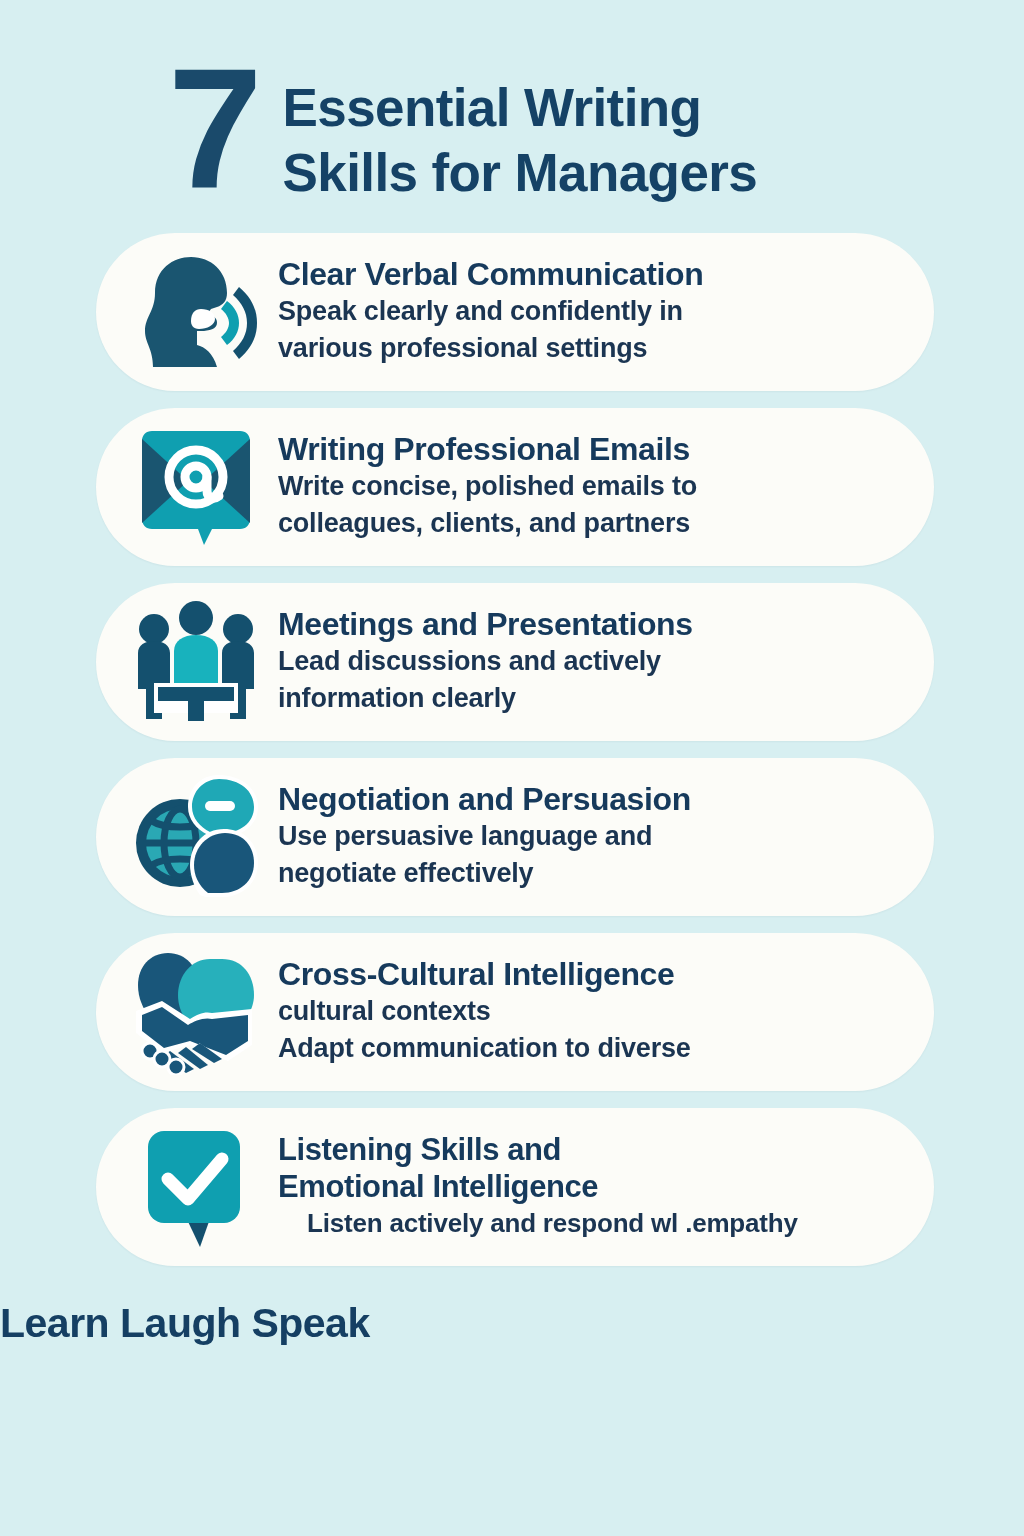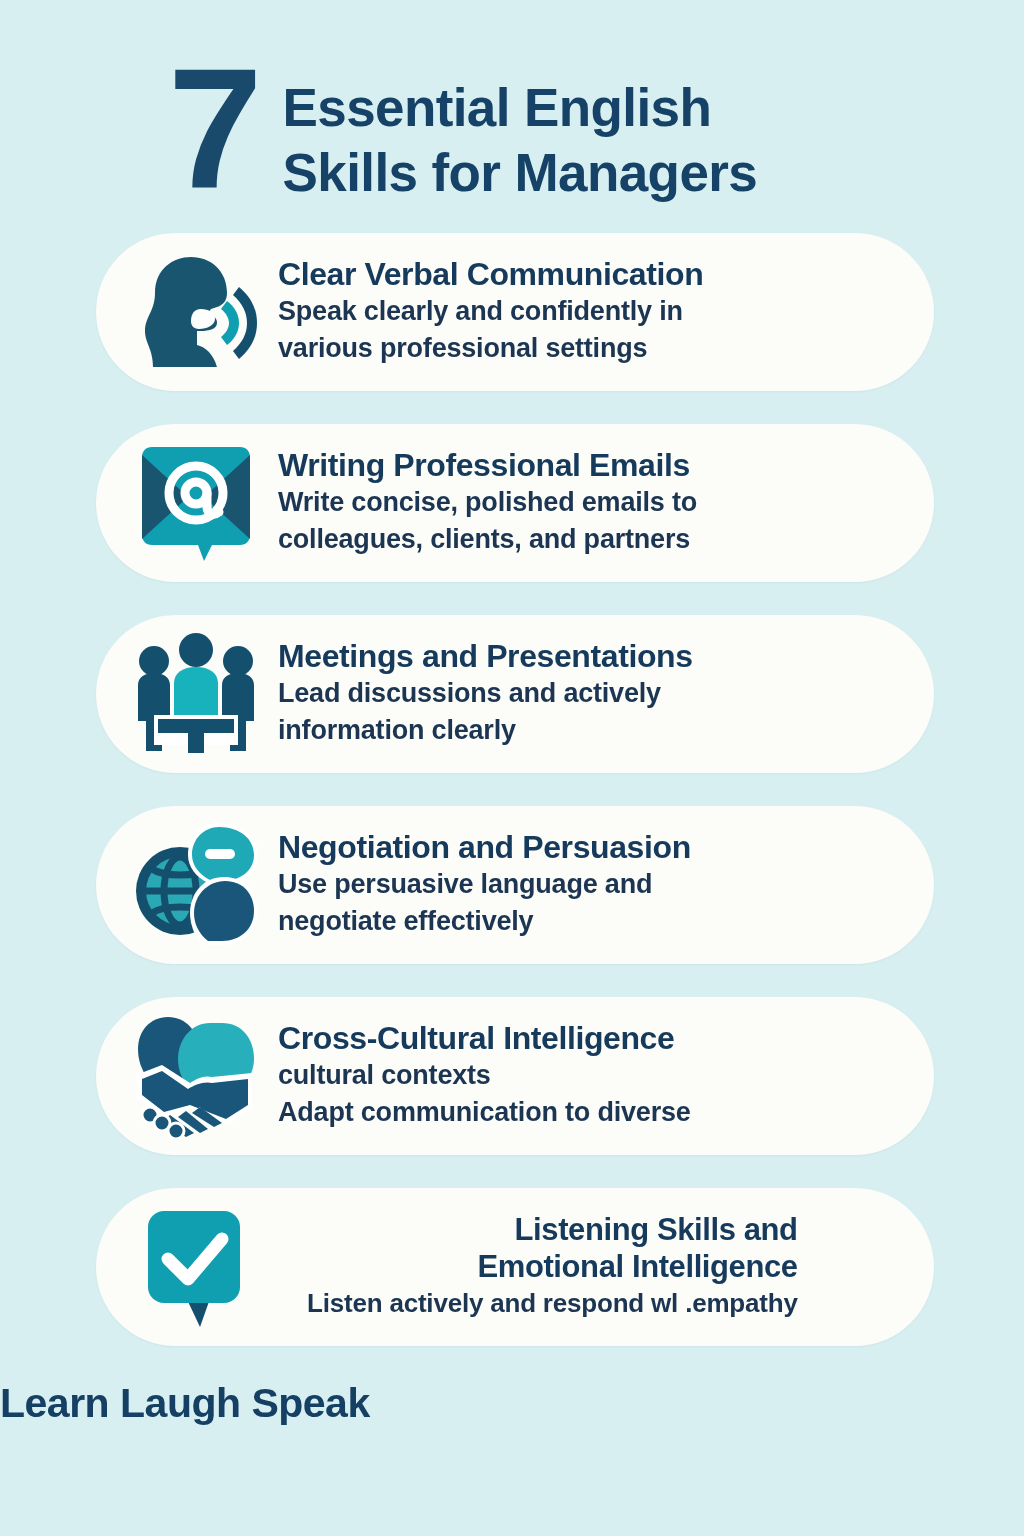--- a/index.html
+++ b/index.html
@@ -40,21 +40,21 @@
     line-height:1.22;
     letter-spacing:-0.6px;
     white-space:nowrap;
   }
 
   
   .cards {
     margin-top:28px;
     display:flex;
     flex-direction:column;
-    gap:33px;
+    gap:17px;
     padding:0 90px 0 96px;
   }
   .card {
     background:#fcfcf8;
     border-radius:85px;
     height:158px;
     display:flex;
     align-items:center;
     padding:0 42px 0 34px;
     box-shadow:0 1px 2px rgba(20,60,80,0.05);
@@ -82,40 +82,40 @@
   }
   .card-desc {
     font-size:27px;
     color:#1b3552;
     line-height:1.32;
     letter-spacing:-0.2px;
     margin-top:1px;
     white-space:nowrap;
     font-weight:bold;
   }
-  .card.two-line-title .card-title { font-size:31px;text-align:right; }
+  .card.two-line-title .card-title { font-size:31px; }
   .card.two-line-title .card-desc  { font-size:26px;margin-left:29px; }
 
   
   .footer {
     text-align:left;
     margin-top:34px;
     font-size:41px;
     font-weight:bold;
     color:#153f63;
     letter-spacing:-0.5px;
   }
 </style>
 </head>
 <body>
 
 <div class="title-block">
   <div class="big-number">7</div>
   <div class="title-lines">
-    <div class="title-line">Essential English</div>
+    <div class="title-line">Essential Writing</div>
     <div class="title-line">Skills for Managers</div>
   </div>
 </div>
 
 <div class="cards">
 
   <div class="card">
     <div class="card-icon">
       <svg width="122" height="118" viewBox="0 0 122 118">
         <path fill="#1a5570" d="M20 40 C20 16 38 4 56 4 C76 4 92 18 92 40 C92 48 88 52 82 54 L76 56 C74 58 74 60 76 62 C80 64 82 66 82 70 C82 76 74 78 66 78 L62 78 L62 92 C70 94 78 100 82 114 L18 114 C18 96 10 90 10 78 C10 64 20 58 20 40 Z"></path>

